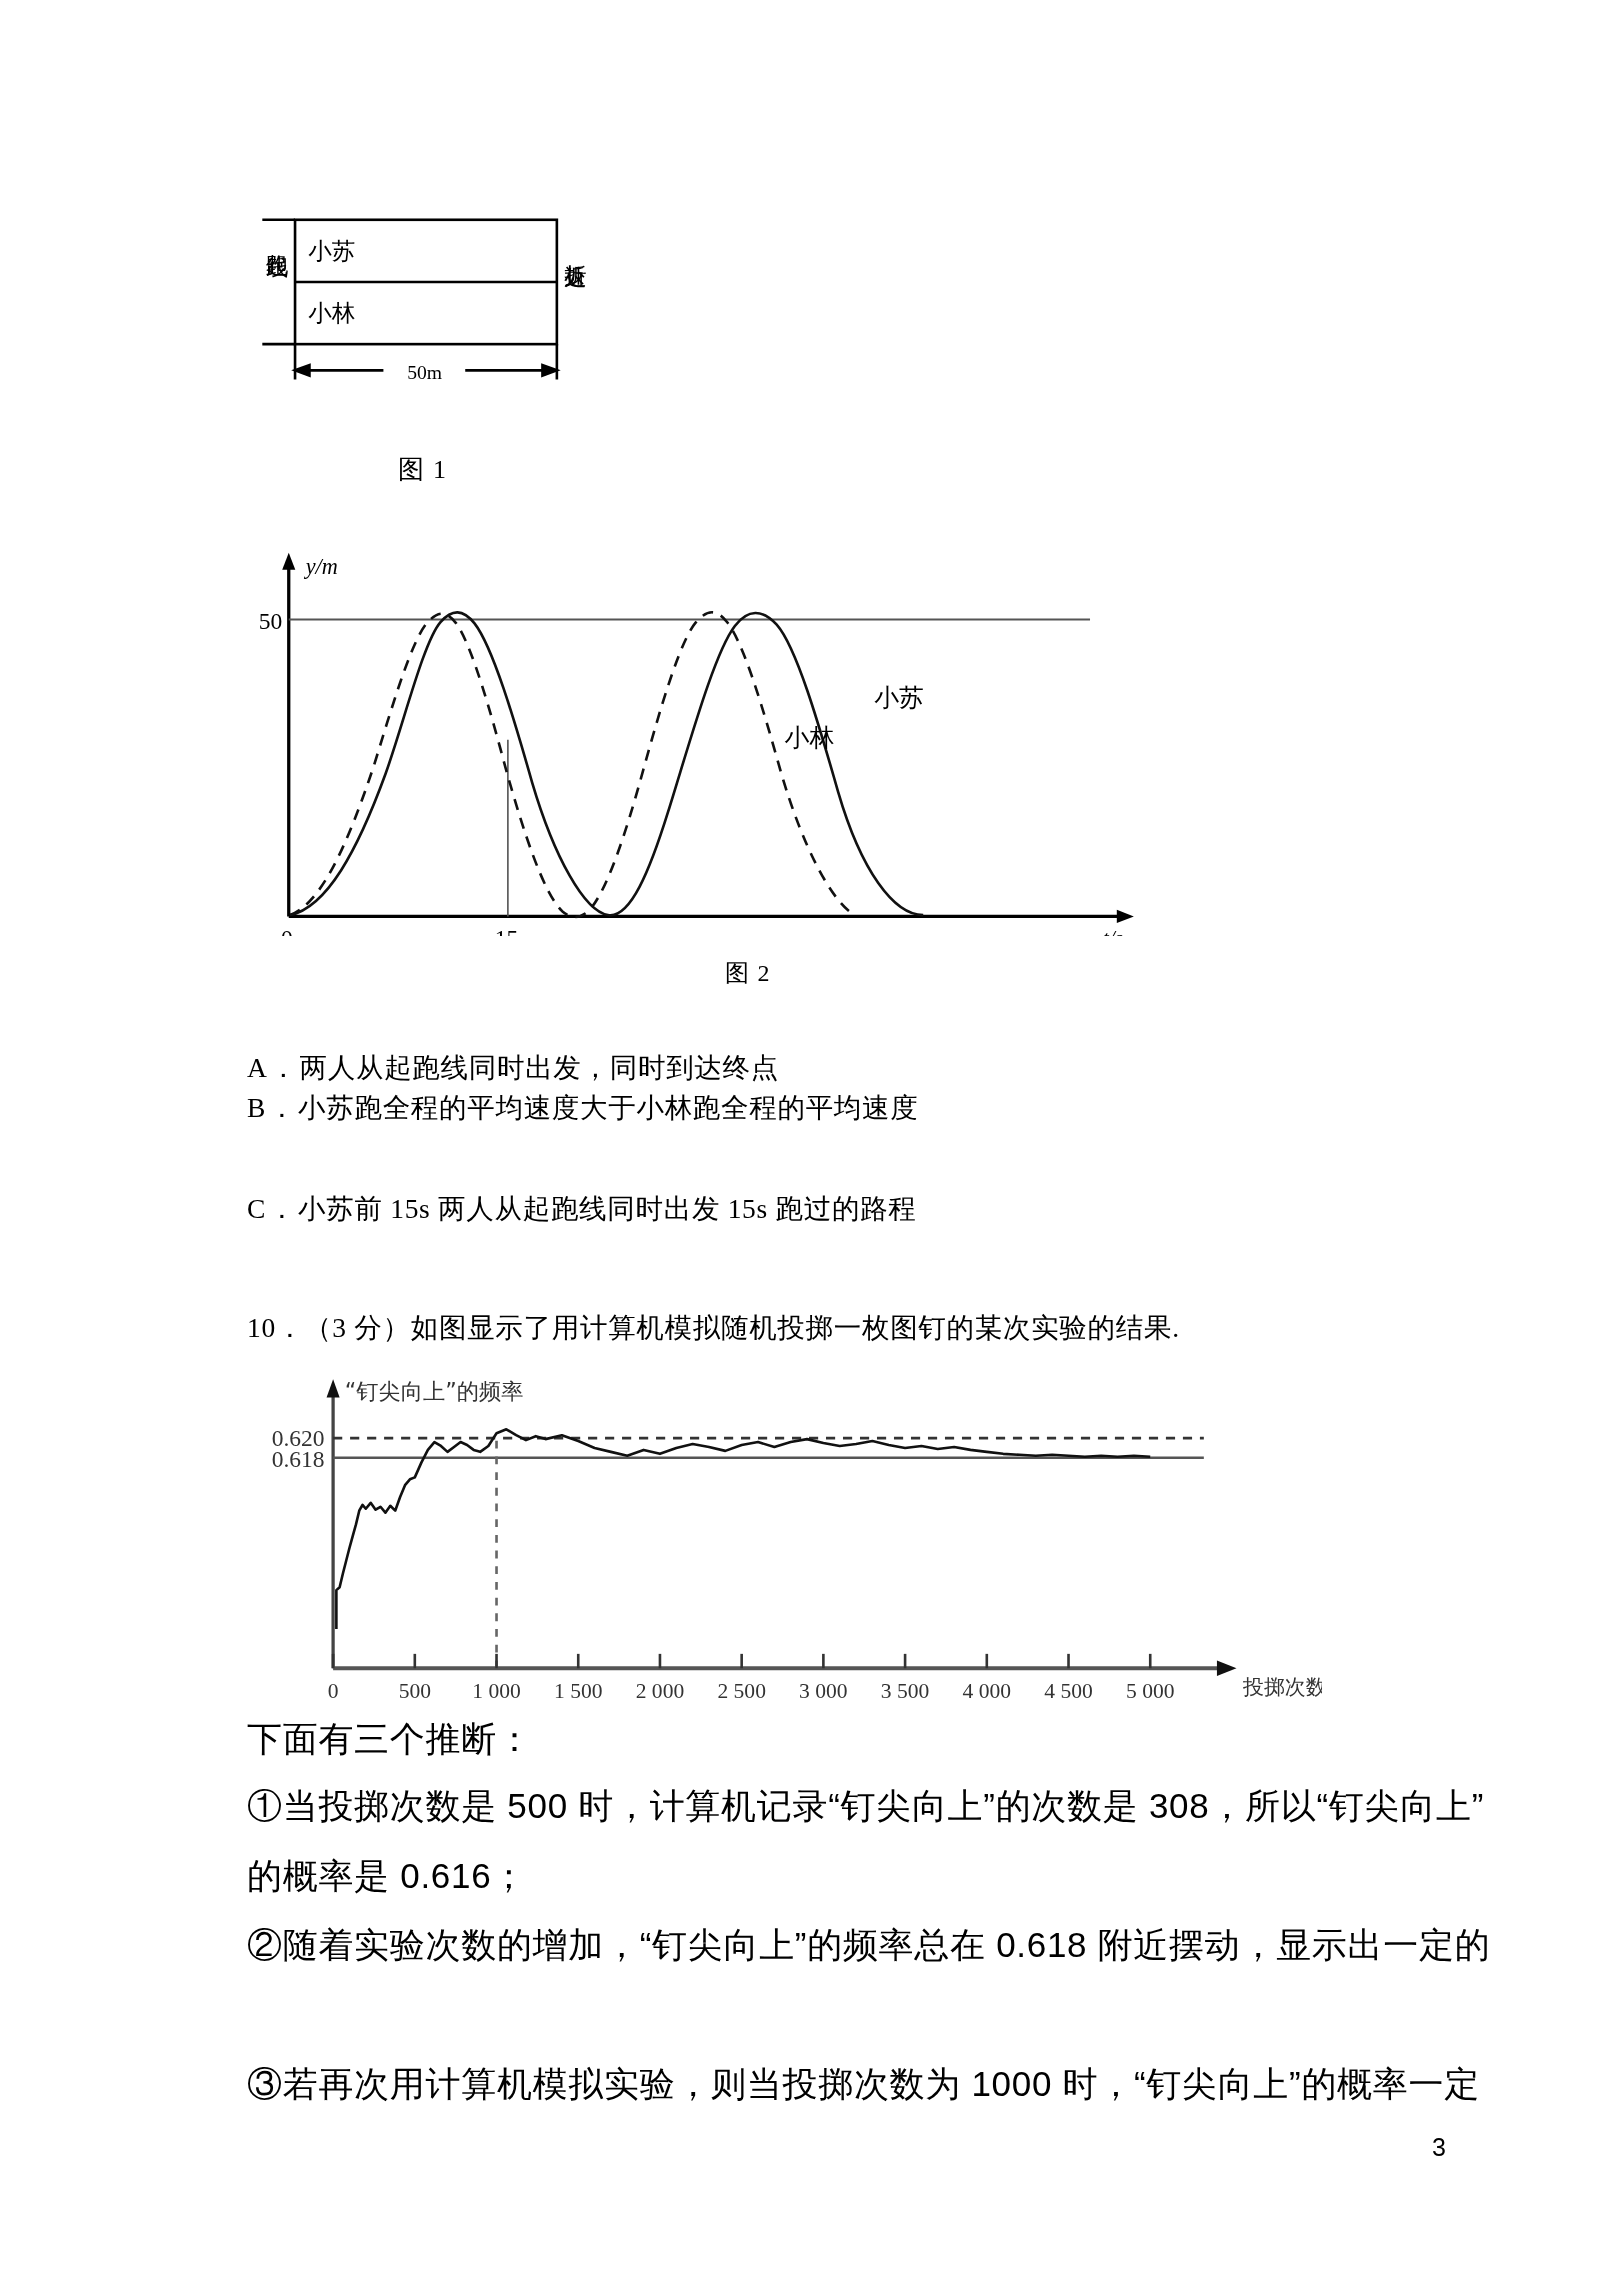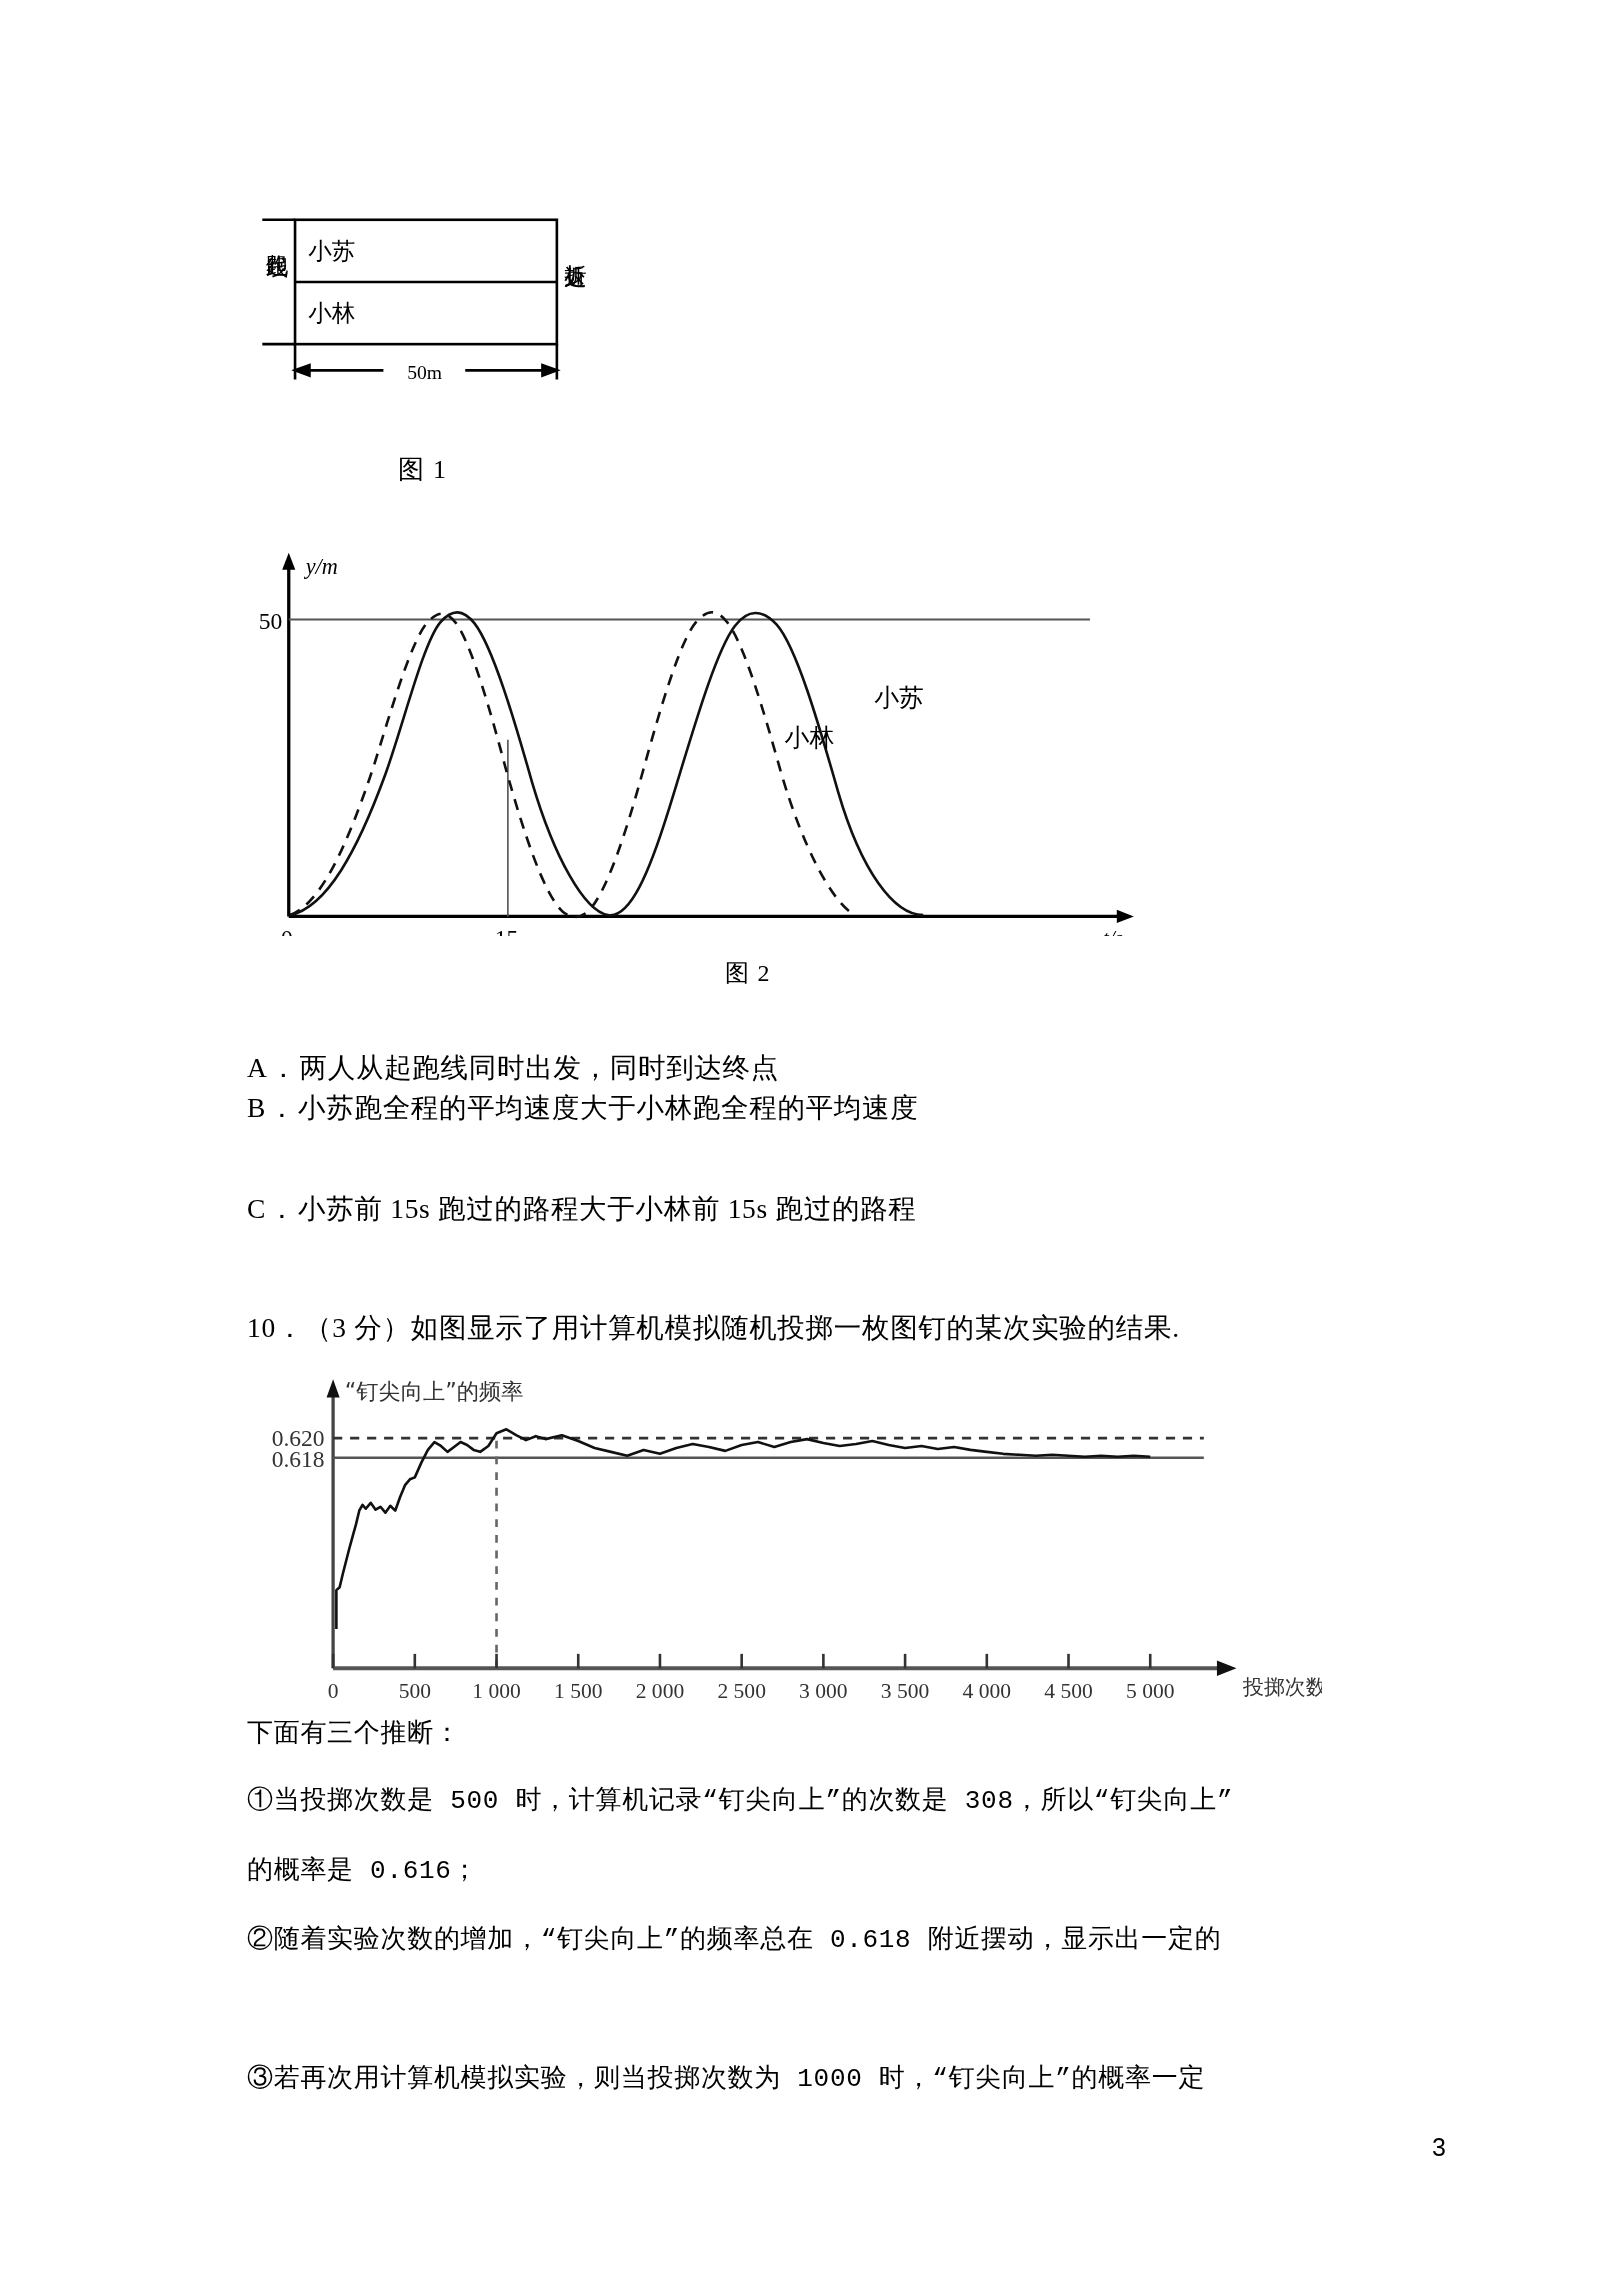--- a/index.html
+++ b/index.html
@@ -71,25 +71,25 @@
   .txt .lead { letter-spacing: 2.6px; }
   .opt-a { top: 1054px; }
   .opt-b { top: 1082px; margin-top: 12px; }
   .opt-c { top: 1195px; }
   .opt-d { top: 1266px; }
   .q10   { top: 1314px; }
 
   .para {
     position: absolute;
     left: 247px;
-    font-size: 26px;
+    font-size: 35px;
     line-height: 1.0;
     white-space: nowrap;
     letter-spacing: 0.7px;
-    font-family: Liberation Mono, monospace;
+    font-family: Liberation Sans, sans-serif;
   }
   .p-lead { top: 1721px; }
   .p1a    { top: 1788px; }
   .p1b    { top: 1858px; }
   .p2a    { top: 1927px; }
   .p2b    { top: 1996px; }
   .p3a    { top: 2066px; }
 
   
   .fig3-wrap {
@@ -200,21 +200,21 @@
 
   <div class="fig2-caption no-sel">图 2</div>
 
   <div class="txt opt-a">
     <span class="lead">A．</span><span>两人从起跑线同时出发，同时到达终点</span>
   </div>
   <div class="txt opt-b">
     <span class="lead">B．</span><span>小苏跑全程的平均速度大于小林跑全程的平均速度</span>
   </div>
   <div class="txt opt-c">
-    <span class="lead">C．</span><span>小苏前 15s 跑过的路程大于小林前 15s 跑过的路程</span>
+    <span class="lead">C．</span><span>小苏前 15s 两人从起跑线同时出发 15s 跑过的路程</span>
   </div>
 
   <div class="txt q10">
     <span>10．（3 分）</span><span>如图显示了用计算机模拟随机投掷一枚图钉的某次实验的结果.</span>
   </div>
 
   <div class="fig3-wrap">
     <svg width="1060" height="353" viewBox="0 0 1620 540">
 
       <line x1="108" y1="470" x2="108" y2="48" stroke="#444" stroke-width="5"></line>

